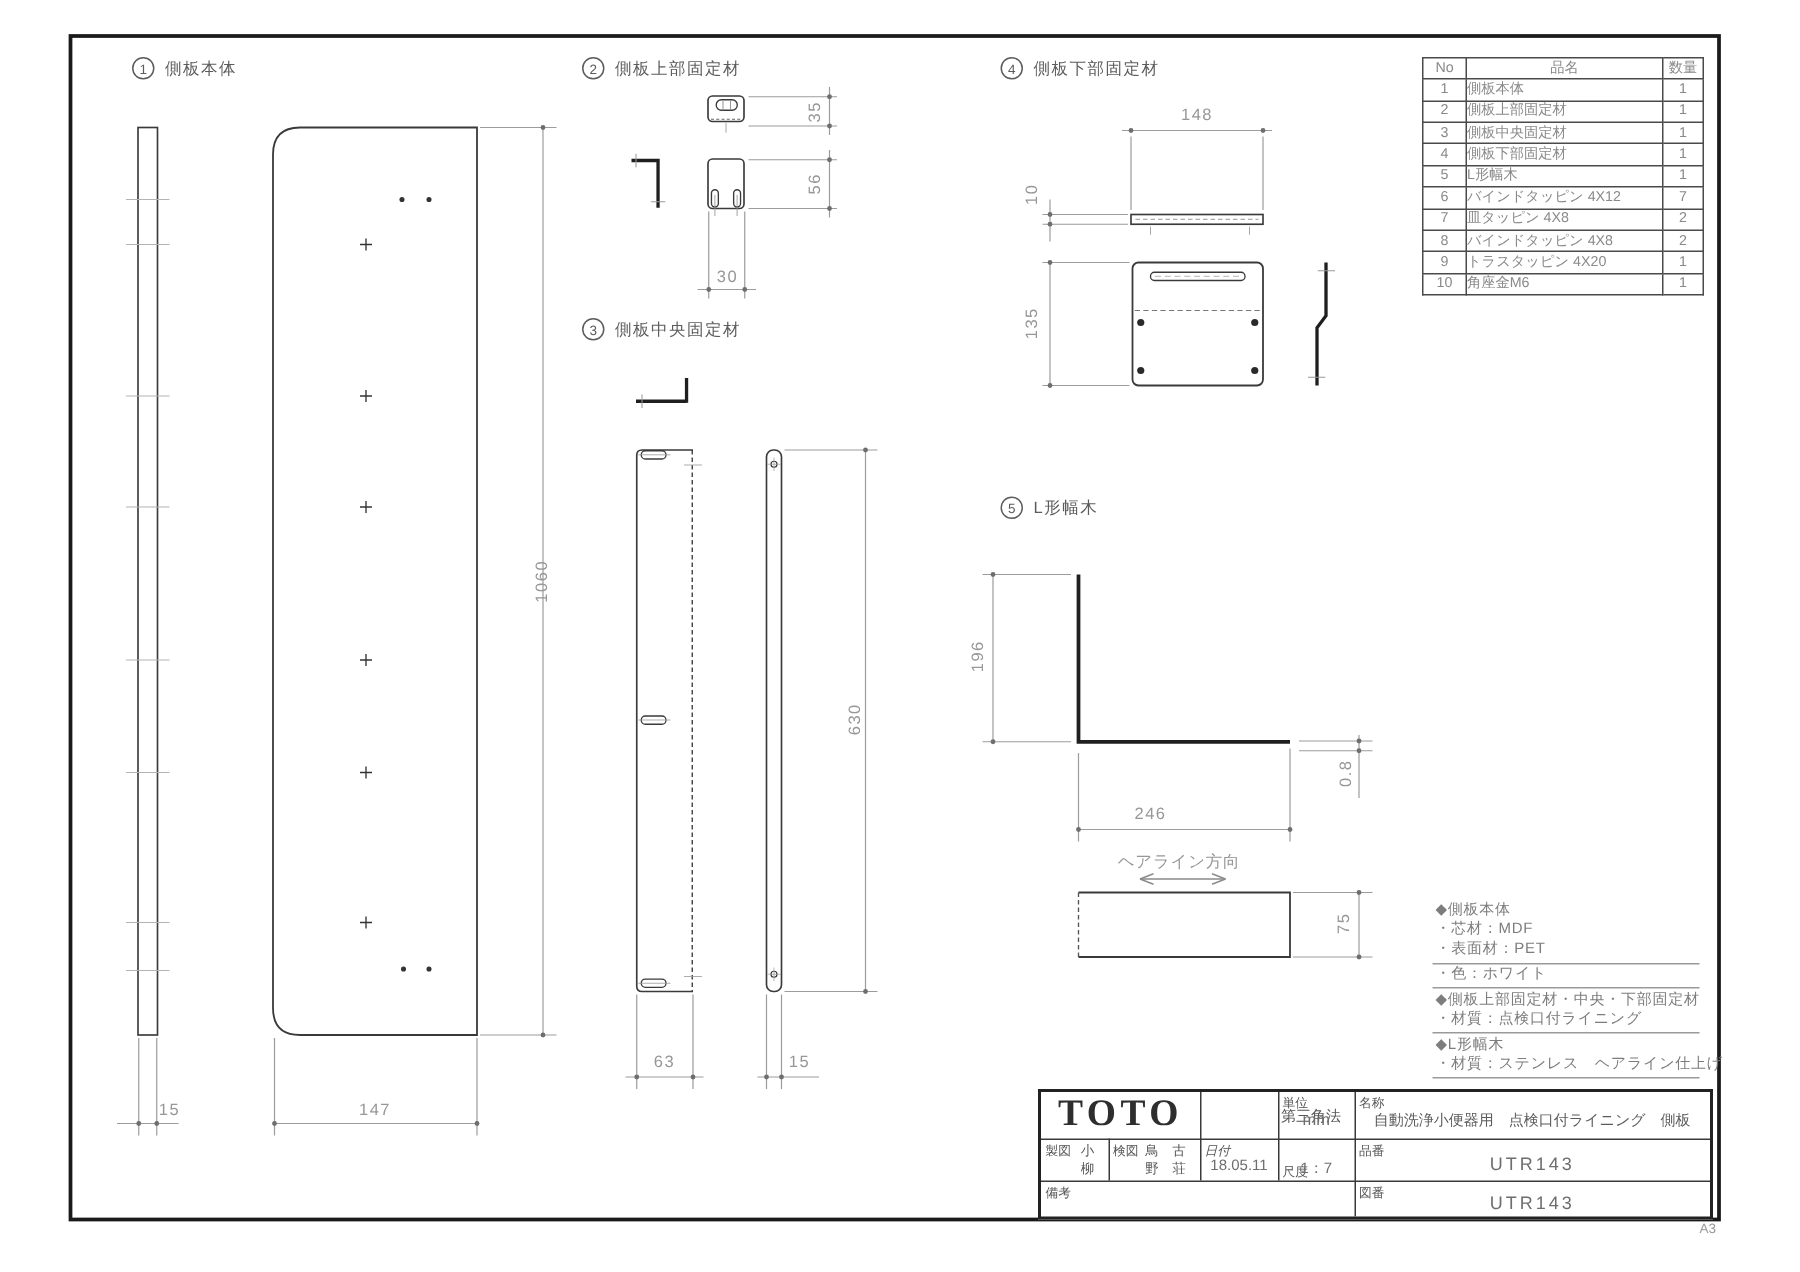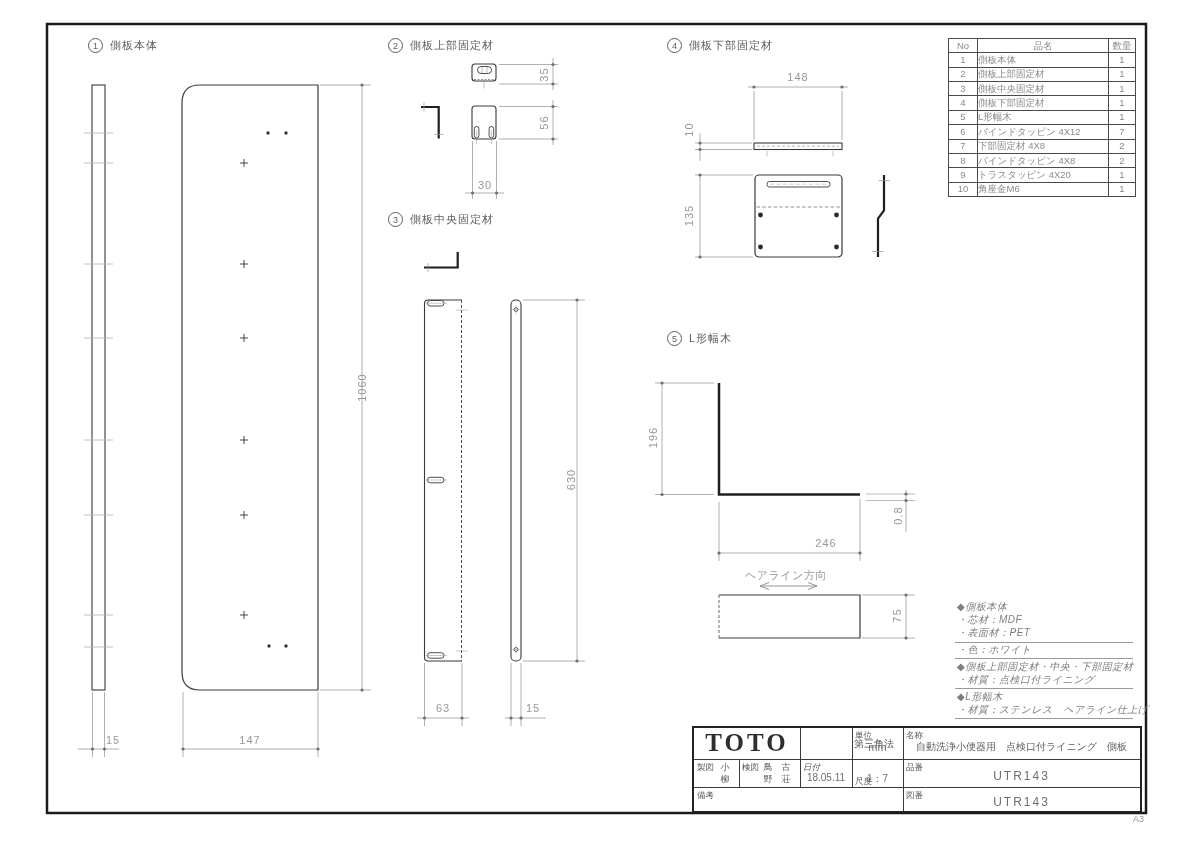--- a/index.html
+++ b/index.html
@@ -28,21 +28,21 @@
   }
   table.ptable th, table.ptable td {
     border:1px solid #4a4a4a; padding:0; font-weight:normal;
     white-space:nowrap; overflow:hidden; line-height:12px;
   }
   td.c, th.c { text-align:center; }
   td.l { text-align:left; padding-left:5px; }
 
   
   .note-line { position:absolute; left:957px; width:182px; font-size:10px; color:#7d7d7d;
-    letter-spacing:0.5px; white-space:nowrap; line-height:12px;font-style:italic; }
+    letter-spacing:0.5px; white-space:nowrap; line-height:12px; }
   .note-sep { position:absolute; left:955px; width:178px; height:1px; background:#9a9a9a; }
 
   
   .tb { position:absolute; left:692px; top:726px; width:450px; height:87px;
     border:2px solid #222; box-sizing:border-box; background:#fff; }
   .tb .line { position:absolute; background:#3a3a3a; }
   .tb .lbl { position:absolute; font-size:8.5px; color:#555; white-space:nowrap; }
   .tb .val { position:absolute; color:#6e6e6e; white-space:nowrap; }
   .pre { white-space:pre-line !important; }
   .logo {
@@ -268,21 +268,21 @@
 
   <div class="dim" style="left:418px; top:702px; width:50px;">63</div>
   <div class="dim" style="left:508px; top:702px; width:50px;">15</div>
   <div class="dim vdim" style="left:536px; top:473px; width:70px;">630</div>
 
   <div class="dim" style="left:768px; top:71px; width:60px;">148</div>
   <div class="dim vdim" style="left:669px; top:123px; width:40px;">10</div>
   <div class="dim vdim" style="left:664px; top:209px; width:50px;">135</div>
 
   <div class="dim vdim" style="left:628px; top:431px; width:50px;">196</div>
-  <div class="dim" style="left:796px; top:537px; width:60px;text-align:center;">246</div>
+  <div class="dim" style="left:737px; top:537px; width:60px;text-align:center;">246</div>
   <div class="dim vdim" style="left:878px; top:509px; width:40px;">0.8</div>
   <div class="dim vdim" style="left:877px; top:609px; width:40px;">75</div>
   <div class="dim" style="left:726px; top:569px; width:120px; letter-spacing:0.5px;">ヘアライン方向</div>
 
   <table class="ptable">
     <colgroup>
         <col style="width:29px">
         <col style="width:131px">
         <col style="width:27px">
       </colgroup>
@@ -317,21 +317,21 @@
           <td class="l">L形幅木</td>
           <td class="c">1</td>
         </tr>
     <tr>
           <td class="c">6</td>
           <td class="l">バインドタッピン 4X12</td>
           <td class="c">7</td>
         </tr>
     <tr>
           <td class="c">7</td>
-          <td class="l">下部固定材 4X8</td>
+          <td class="l">皿タッピン 4X8</td>
           <td class="c">2</td>
         </tr>
     <tr>
           <td class="c">8</td>
           <td class="l">バインドタッピン 4X8</td>
           <td class="c">2</td>
         </tr>
     <tr>
           <td class="c">9</td>
           <td class="l">トラスタッピン 4X20</td>

